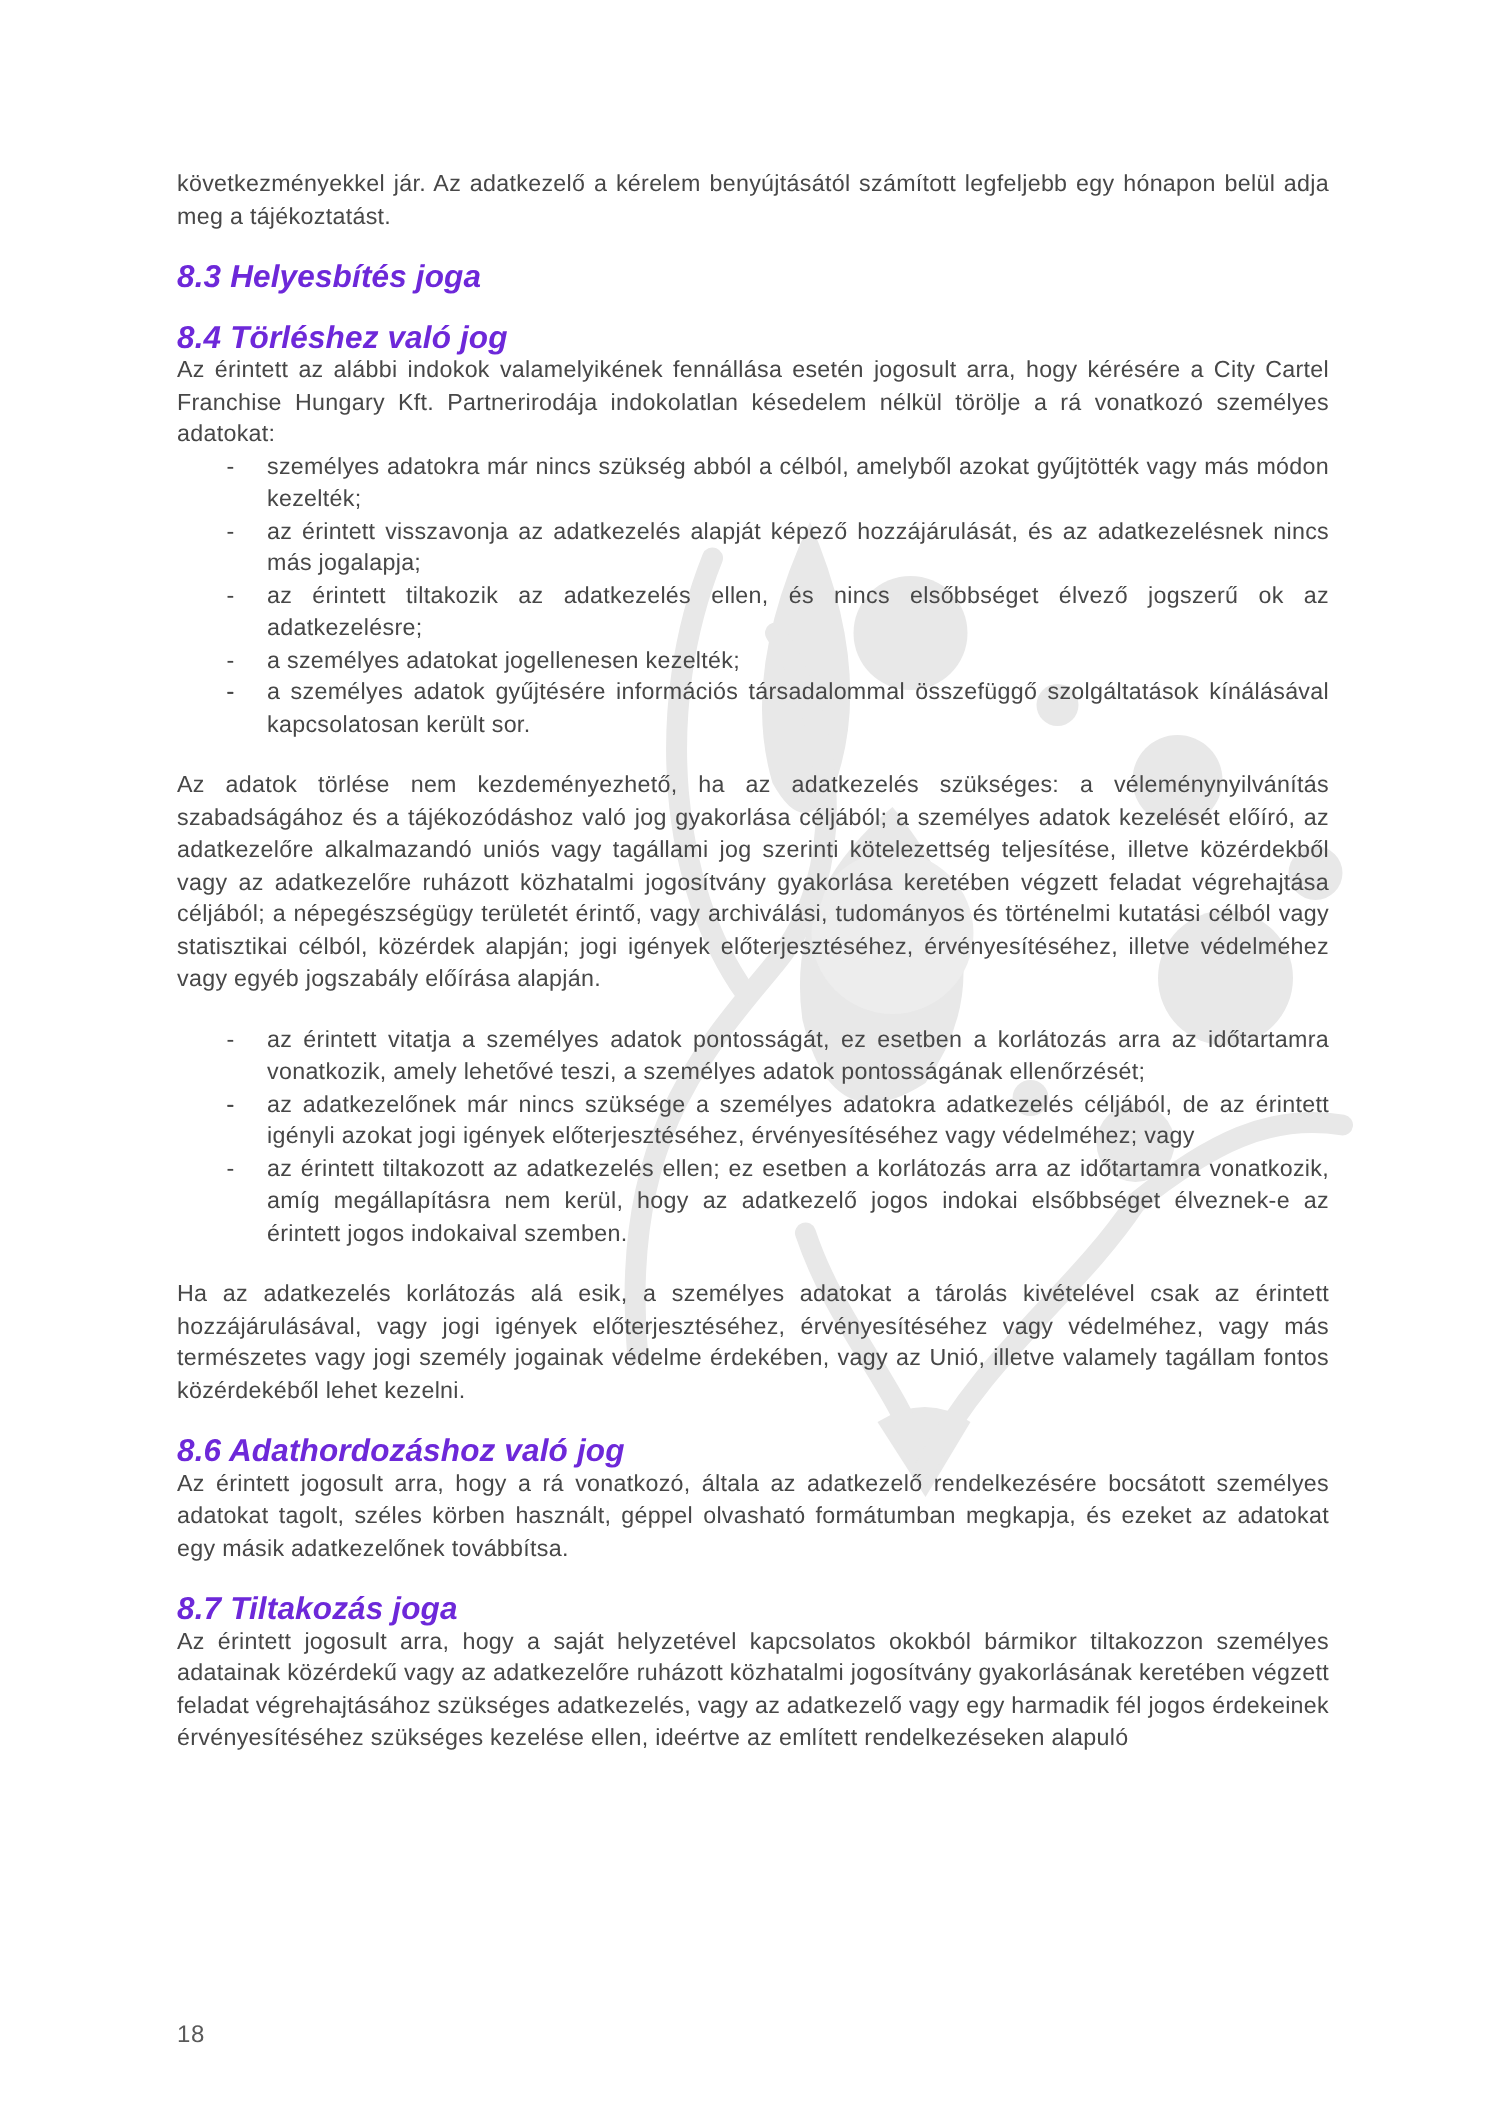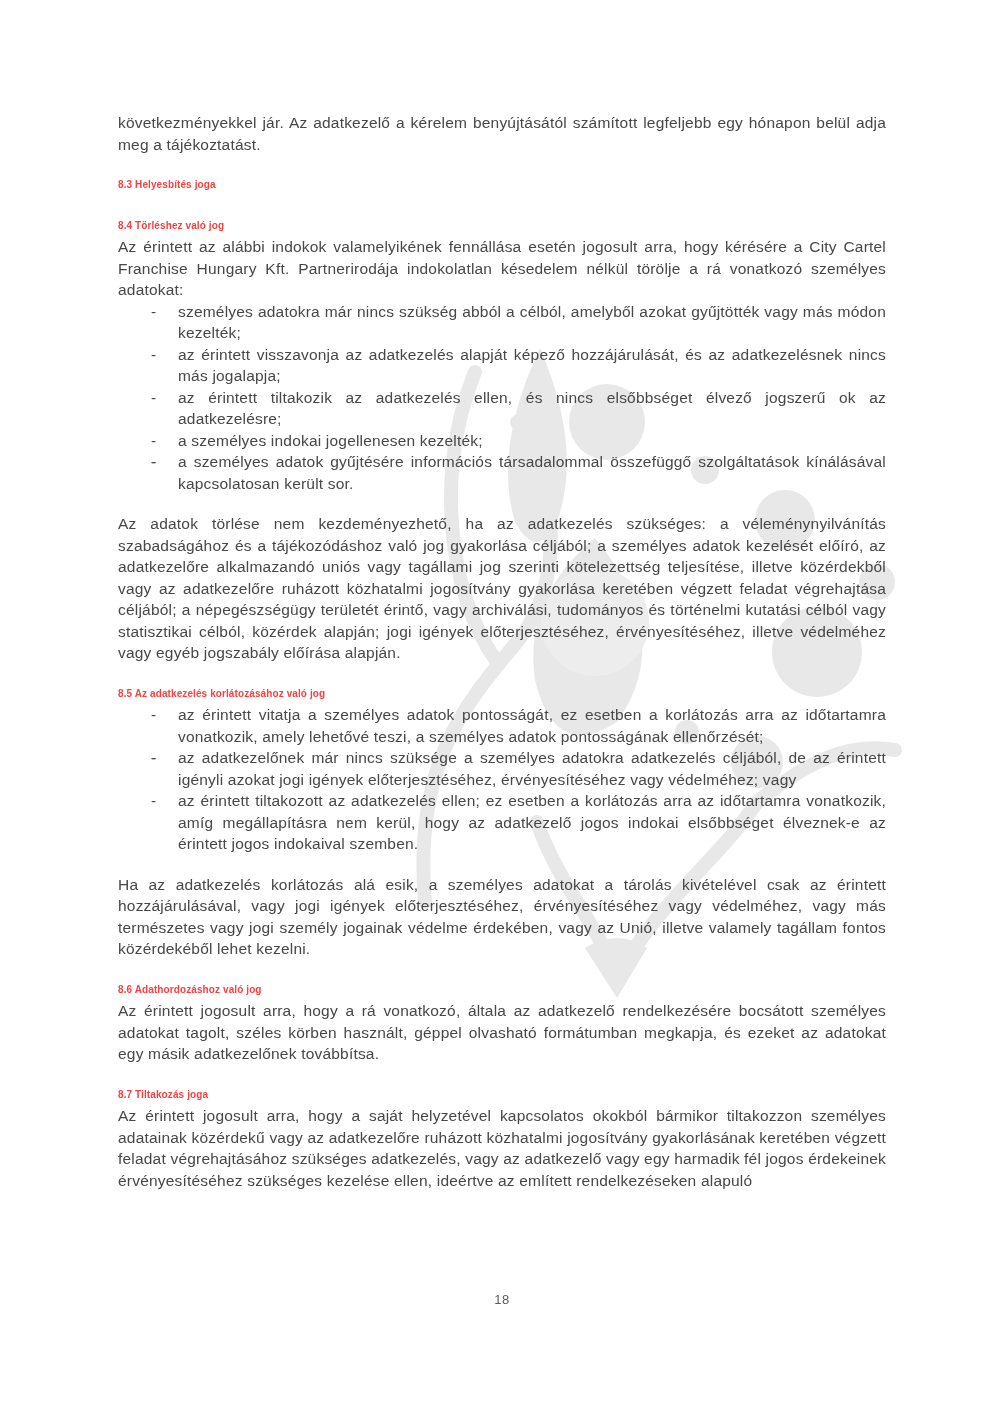--- a/index.html
+++ b/index.html
@@ -17,35 +17,36 @@
   .content {
     position:absolute; left:118px; top:112px; width:768px;
     z-index:1;
     color:#474747;
     font-size:15.5px; line-height:21.5px; letter-spacing:0.2px;
   }
   .para { margin:0; text-align:justify; }
   .block { margin:0 0 19px 0; }
   .heading {
     margin:0; padding:0;
-    font-size:10px; line-height:21.5px;
-    font-weight:700; color:#ef4444;
+    font-size:21px; line-height:21.5px;
+    font-weight:700; color:#6d28d9;
     letter-spacing:0.1px;
+    font-style:italic;
   }
   ul.bullets { list-style:none; margin:0; padding:0; }
   ul.bullets li {
     position:relative;
     padding-left:60px;
     text-align:justify;
   }
   ul.bullets .dash { position:absolute; left:33px; top:0; }
   .footer {
-    position:absolute; left:118px; top:1292px; width:768px;
-    text-align:center; z-index:1;
-    color:#5a5a5a; font-size:13px; letter-spacing:0.5px;
+    position:absolute; left:118px; top:1348px; width:768px;
+    z-index:1;
+    color:#5a5a5a; font-size:16px; letter-spacing:0.5px;
   }
 </style>
 </head>
 <body>
 
 <div class="page">
 
   <svg class="watermark" width="610" height="680" viewBox="0 0 610 680" aria-hidden="true">
     <g fill="#e8e8e8" stroke="none">
       <path d="M185,18 Q228,118 202,192 Q182,232 160,192 Q138,118 185,18 Z"></path>
@@ -88,36 +89,35 @@
         <li>
           <span class="dash">-</span>
           <span>az érintett visszavonja az adatkezelés alapját képező hozzájárulását, és az adatkezelésnek nincs más jogalapja;</span>
         </li>
         <li>
           <span class="dash">-</span>
           <span>az érintett tiltakozik az adatkezelés ellen, és nincs elsőbbséget élvező jogszerű ok az adatkezelésre;</span>
         </li>
         <li>
           <span class="dash">-</span>
-          <span>a személyes indokai jogellenesen kezelték;</span>
+          <span>a személyes adatokat jogellenesen kezelték;</span>
         </li>
         <li>
           <span class="dash">-</span>
         </li>
         <li>
           <span class="dash">-</span>
           <span>a személyes adatok gyűjtésére információs társadalommal összefüggő szolgáltatások kínálásával kapcsolatosan került sor.</span>
         </li>
       </ul>
     </section>
 
     <p class="para block">Az adatok törlése nem kezdeményezhető, ha az adatkezelés szükséges: a véleménynyilvánítás szabadságához és a tájékozódáshoz való jog gyakorlása céljából; a személyes adatok kezelését előíró, az adatkezelőre alkalmazandó uniós vagy tagállami jog szerinti kötelezettség teljesítése, illetve közérdekből vagy az adatkezelőre ruházott közhatalmi jogosítvány gyakorlása keretében végzett feladat végrehajtása céljából; a népegészségügy területét érintő, vagy archiválási, tudományos és történelmi kutatási célból vagy statisztikai célból, közérdek alapján;  jogi igények előterjesztéséhez, érvényesítéséhez, illetve védelméhez vagy egyéb jogszabály előírása alapján.</p>
 
     <section class="block">
-      <h2 class="heading">8.5  Az adatkezelés korlátozásához való jog</h2>
       <ul class="bullets">
         <li>
           <span class="dash">-</span>
           <span>az érintett vitatja a személyes adatok pontosságát, ez esetben a korlátozás arra az időtartamra vonatkozik, amely lehetővé teszi, a személyes adatok pontosságának ellenőrzését;</span>
         </li>
         <li>
           <span class="dash">-</span>
         </li>
         <li>
           <span class="dash">-</span>

